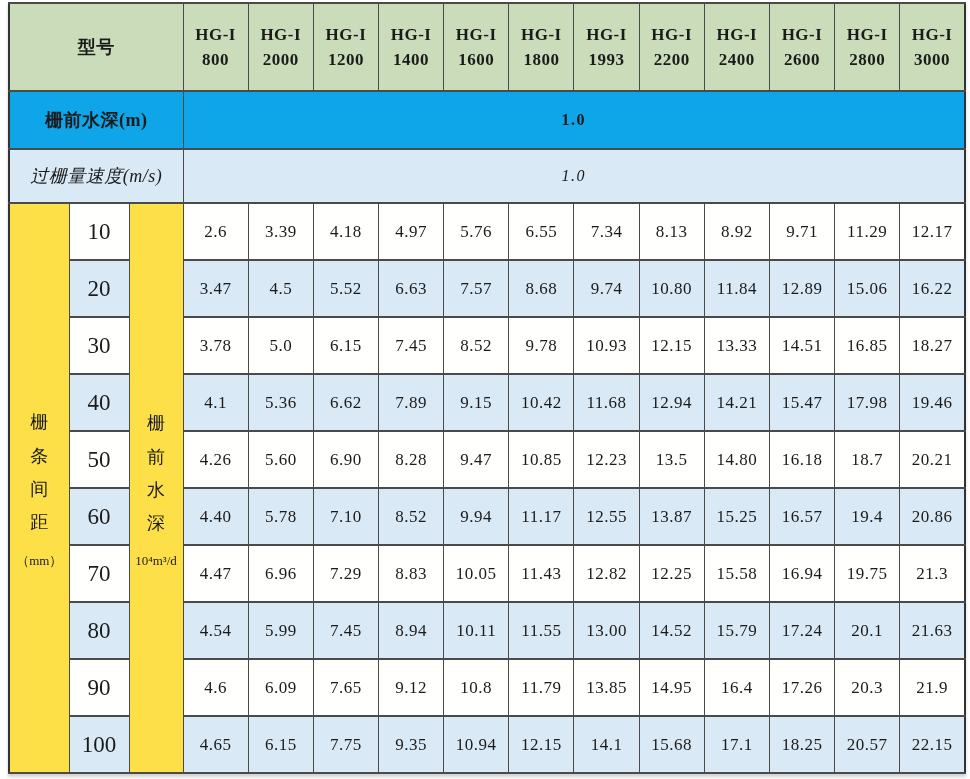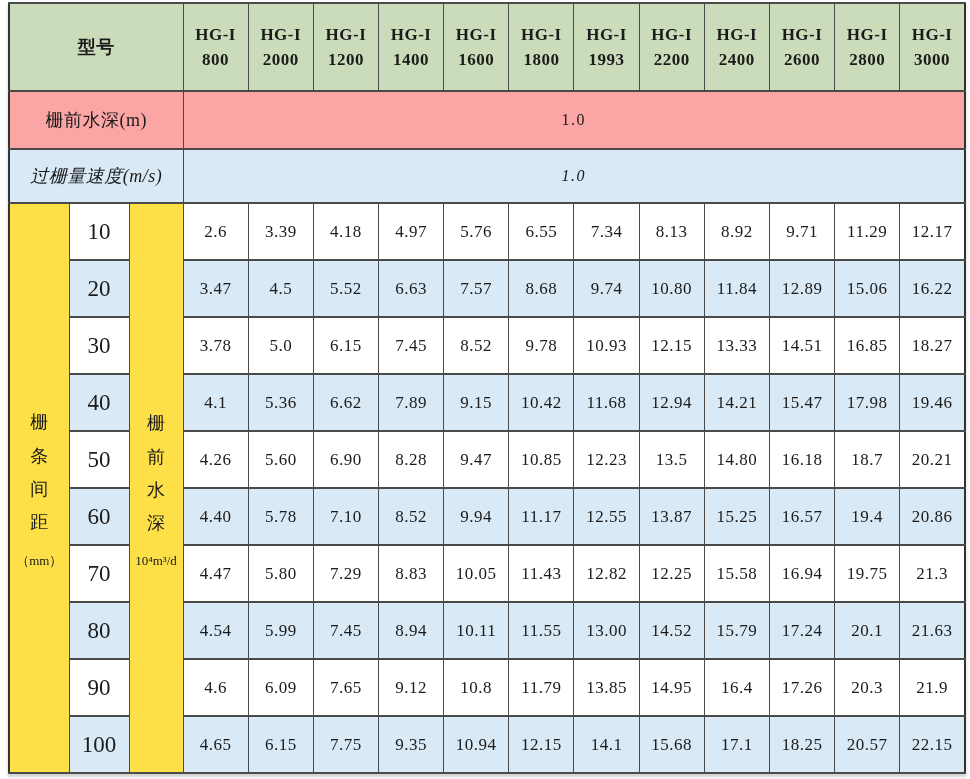--- a/index.html
+++ b/index.html
@@ -28,21 +28,21 @@
     vertical-align:middle;
     padding:0;
     overflow:hidden;
   }
   tr.r-header{height:88px;}
   tr.r-depth{height:58px;}
   tr.r-vel{height:54px;font-style:italic;}
   tbody.databody tr{height:57px;}
   .green{background:#cbdcba;}
   .blue{background:#d9e9f5;}
-  .whitebg{background:#fca5a5;}
+  .whitebg{background:#0ea5e9;font-weight:bold;}
   tbody.databody tr.stripe td{background:#d9e9f5;}
   .model-cell{font-size:17px;line-height:1.5;letter-spacing:0.5px;}
   .label-cell{font-size:18px;letter-spacing:0.5px;}
   .merged-val{font-size:16px;letter-spacing:1.5px;}
   .num{font-size:17px;letter-spacing:0.5px;}
   .gap-cell{font-size:23px;}
   .rowhead{background:#fde047;}
   .vlabel{
     width:20px;margin:0 auto;
     font-size:18px;line-height:1.85;
@@ -219,21 +219,21 @@
         <td class="num">12.55</td>
         <td class="num">13.87</td>
         <td class="num">15.25</td>
         <td class="num">16.57</td>
         <td class="num">19.4</td>
         <td class="num">20.86</td>
       </tr>
       <tr>
         <td class="gap-cell">70</td>
         <td class="num">4.47</td>
-        <td class="num">5.80</td>
+        <td class="num">6.96</td>
         <td class="num">7.29</td>
         <td class="num">8.83</td>
         <td class="num">10.05</td>
         <td class="num">11.43</td>
         <td class="num">12.82</td>
         <td class="num">12.25</td>
         <td class="num">15.58</td>
         <td class="num">16.94</td>
         <td class="num">19.75</td>
         <td class="num">21.3</td>

